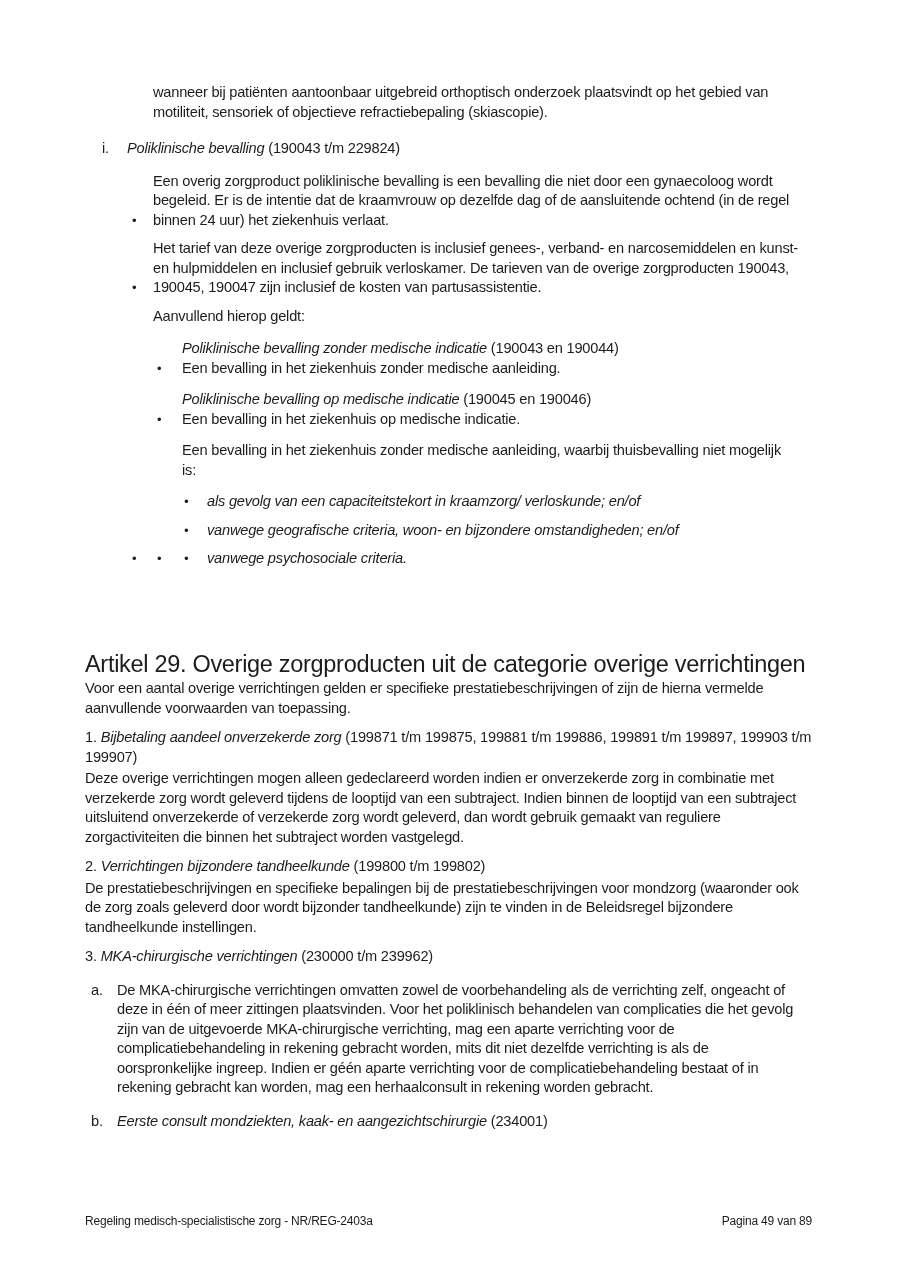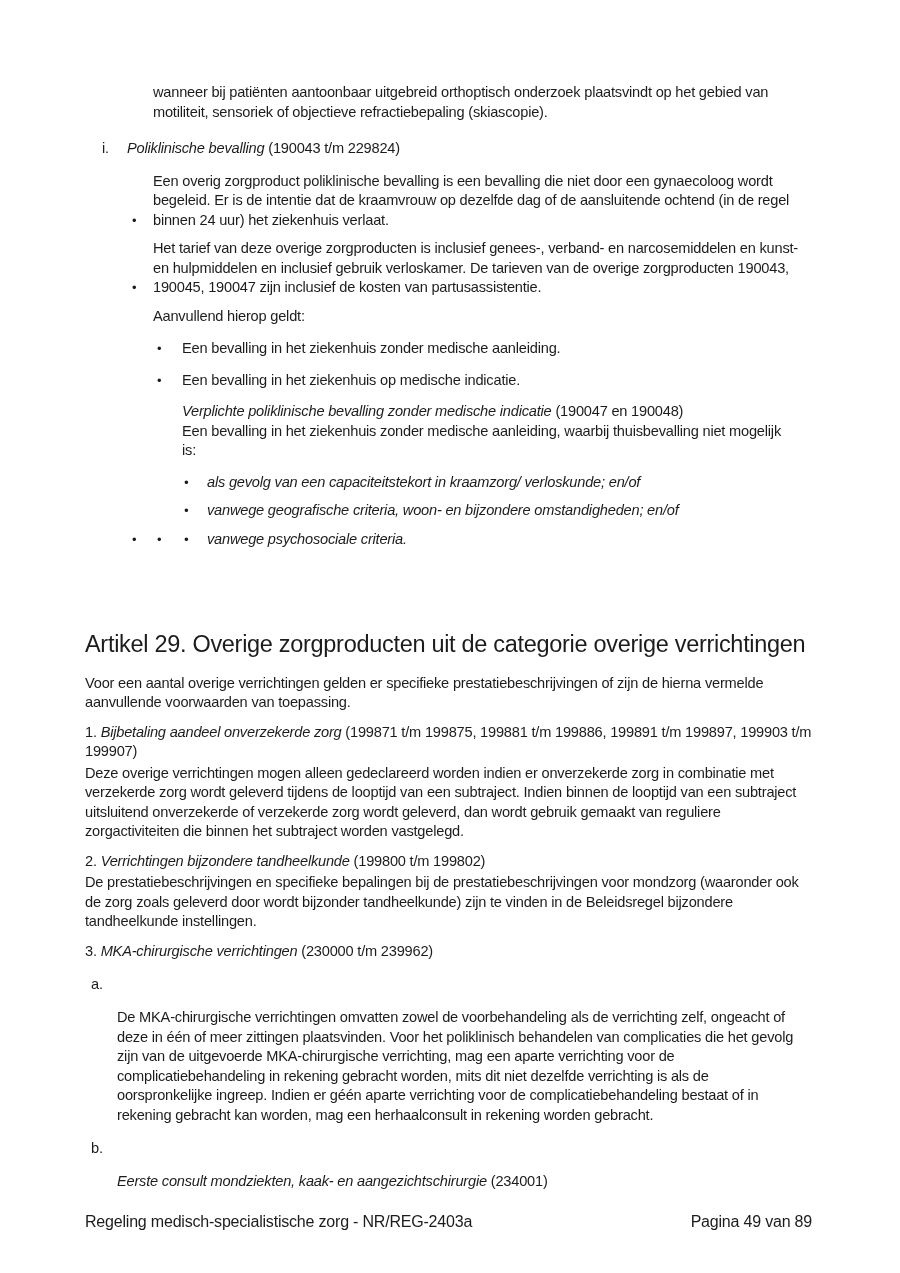--- a/index.html
+++ b/index.html
@@ -50,38 +50,38 @@
   .b3:first-child { margin-top: 0; }
 
   
   h1.article-heading {
     margin-top: 71px;
     font-size: 23.5px;
     line-height: 30.5px;
     font-weight: normal;
     letter-spacing: -0.3px;
   }
-  .intro { margin-top: 14px; }
+  .intro { }
 
   
   .num-head { margin-top: 10px; }
   .num-body { margin-top: 2px; }
 
   
   .sub-item { display: flex; align-items: flex-start; margin-top: 14px; }
   .sub-marker { flex: none; width: 32px; padding-left: 6px; }
-  .sub-content { flex: 1; min-width: 0; padding-right: 8px; margin-top: 33px; }
+  .sub-content { flex: 1; min-width: 0; padding-right: 8px; }
 
   
   .footer {
     position: absolute;
     left: 85px; right: 88px; bottom: 43px;
     display: flex;
     justify-content: space-between;
-    font-size: 16px;
+    font-size: 12px;
     line-height: 17px;
     letter-spacing: -0.2px;
   }
 </style>
 </head>
 <body>
 
 <div class="page">
 
   <p class="txt cont">wanneer bij patiënten aantoonbaar uitgebreid orthoptisch onderzoek plaatsvindt op het gebied van motiliteit, sensoriek of objectieve refractiebepaling (skiascopie).</p>
@@ -107,38 +107,42 @@
       <div class="bullet b1">
         <span class="glyph g1"></span>
         <div class="bt">
           <p class="txt">Aanvullend hierop geldt:</p>
 
           <div class="b2-group">
 
             <div class="bullet b2">
               <span class="glyph g2"></span>
               <div class="bt">
+                <p class="txt">
+                  <span class="it">Poliklinische bevalling zonder medische indicatie</span>
+                  <span>(190043 en 190044)</span>
+                </p>
                 <p class="txt">Een bevalling in het ziekenhuis zonder medische aanleiding.</p>
-              </div>
-            </div>
-
-            <div class="bullet b2">
-              <span class="glyph g2"></span>
-              <div class="bt">
-                <p class="txt">Een bevalling in het ziekenhuis op medische indicatie.</p>
               </div>
             </div>
 
             <div class="bullet b2">
               <span class="glyph g2"></span>
               <div class="bt">
                 <p class="txt">
-                  <span class="it">Verplichte poliklinische bevalling zonder medische indicatie</span>
-                  <span>(190047 en 190048)</span>
+                  <span class="it">Poliklinische bevalling op medische indicatie</span>
+                  <span>(190045 en 190046)</span>
                 </p>
+                <p class="txt">Een bevalling in het ziekenhuis op medische indicatie.</p>
+              </div>
+            </div>
+
+            <div class="bullet b2">
+              <span class="glyph g2"></span>
+              <div class="bt">
                 <p class="txt">Een bevalling in het ziekenhuis zonder medische aanleiding, waarbij thuisbevalling niet mogelijk is:</p>
 
                 <div class="b3-group">
                   <div class="bullet b3">
                     <span class="glyph g3"></span>
                     <p class="txt bt">als gevolg van een capaciteitstekort in kraamzorg/ verloskunde; en/of</p>
                   </div>
                   <div class="bullet b3">
                     <span class="glyph g3"></span>
                     <p class="txt bt">vanwege geografische criteria, woon- en bijzondere omstandigheden; en/of</p>

